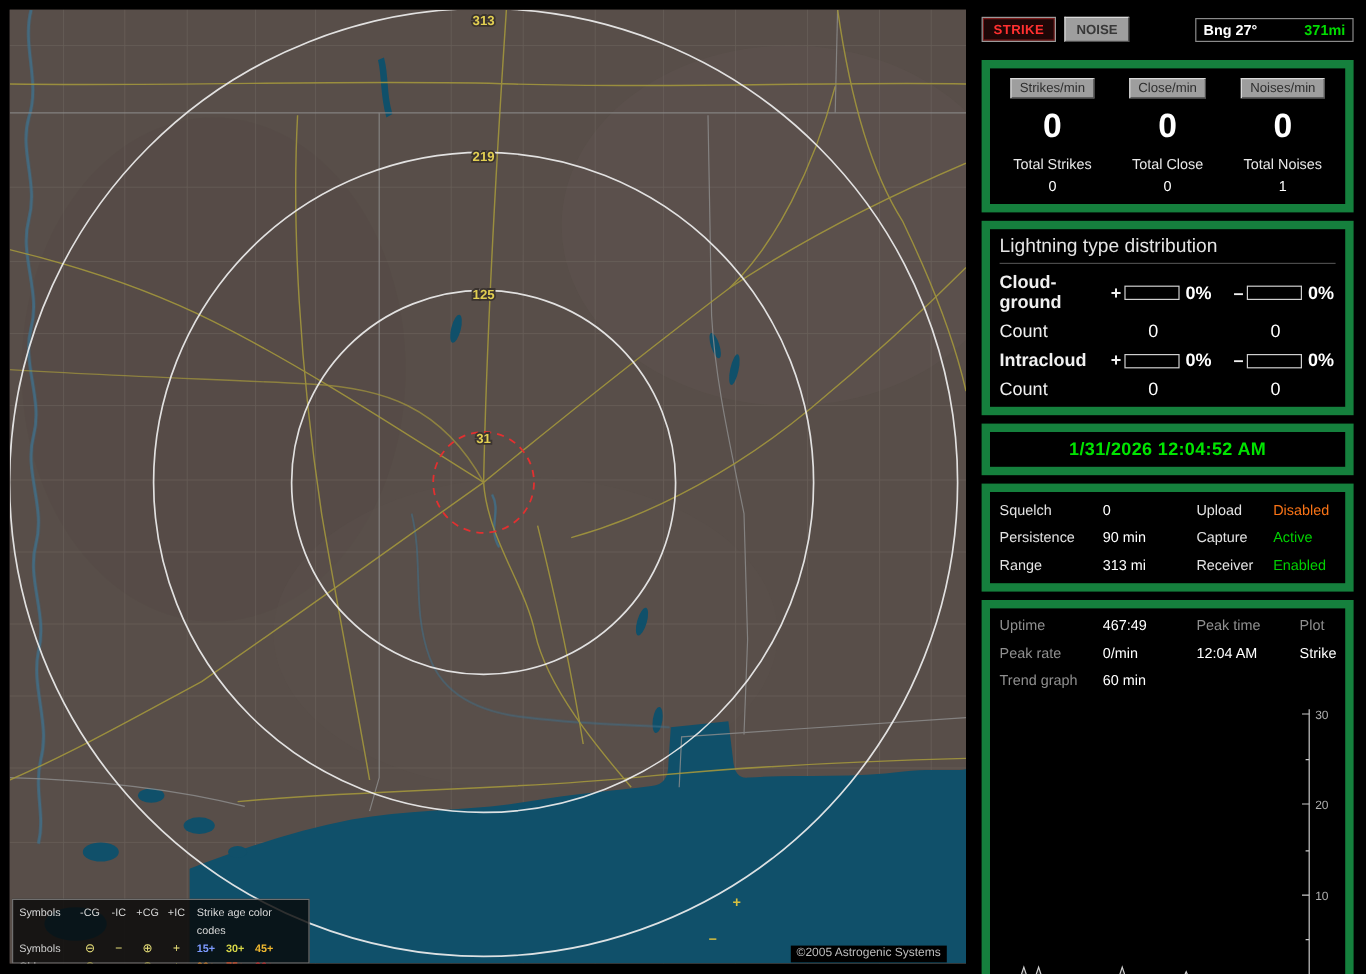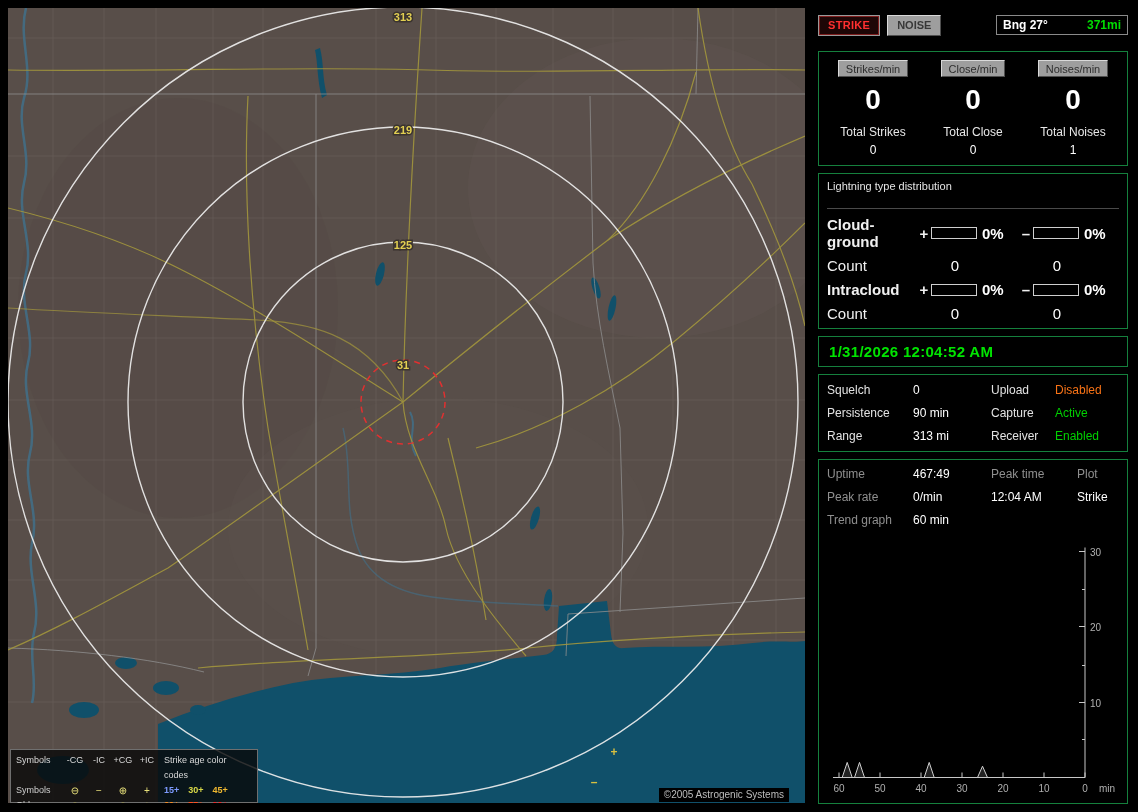--- a/index.html
+++ b/index.html
@@ -33,43 +33,43 @@
               box-shadow:inset 0 0 0 1px #7e1c1c;color:#ff3030;
               font:bold 11px "Liberation Sans",sans-serif;letter-spacing:.3px;cursor:pointer;}
   .btn-noise{height:21px;padding:0 9px;background:#9e9e9e;border:1px solid;
              border-color:#d9d9d9 #4f4f4f #4f4f4f #d9d9d9;color:#383838;
              font:bold 11px "Liberation Sans",sans-serif;cursor:pointer;}
   .bearing-box{margin-left:auto;width:132px;height:20px;border:1px solid #8a8a8a;background:#000;
                display:flex;align-items:center;justify-content:space-between;padding:0 6px;box-sizing:border-box;}
   .bng{color:#fff;font-weight:bold;}
   .dist-val{color:#00dd00;font-weight:bold;}
 
-  .section{border:1px solid #15803d;background:#000;margin:7px 2px 0 6px;
+  .section{border:7px solid #15803d;background:#000;margin:7px 2px 0 6px;
            padding:6px 8px;box-sizing:border-box;}
 
   .rates{margin-top:15px;padding:8px 4px 8px;display:flex;}
   .rate-col{flex:1;text-align:center;}
   .rate-btn{height:17px;padding:0 7px;background:#9e9e9e;border:1px solid;
             border-color:#d9d9d9 #4f4f4f #4f4f4f #d9d9d9;color:#2e2e2e;
             font:11px "Liberation Sans",sans-serif;cursor:pointer;}
   .rate-val{font-size:28px;font-weight:bold;color:#fff;height:42px;line-height:46px;}
   .total-label{font-size:12px;color:#e8e8e8;margin-top:6px;}
   .total-val{font-size:12px;color:#fff;margin-top:4px;}
 
-  .dist-title{font-size:11px;color:#e4e4e4;padding-bottom:16px;border-bottom:1px solid #4a4a4a;margin-bottom:7px;}
+  .dist-title{font-size:16px;color:#e4e4e4;padding-bottom:4px;border-bottom:1px solid #4a4a4a;margin-bottom:7px;}
   .dist-grid{display:grid;grid-template-columns:90px 14px 48px 40px 14px 48px 32px;
              align-items:center;row-gap:7px;font-size:15px;}
   .dist-label{font-weight:bold;color:#f0f0f0;}
   .dist-sign{font-weight:bold;text-align:center;color:#f0f0f0;}
   .meter{width:44px;height:10px;border:1px solid #cfcfcf;background:#000;}
   .pct{font-weight:bold;color:#fff;padding-left:3px;}
   .count-label{color:#f0f0f0;}
   .count-val{text-align:center;color:#fff;}
 
-  .clock{padding:6px 10px;}
+  .clock{padding:6px 10px;text-align:center;}
   .clock-text{color:#00e400;font-size:15px;font-weight:bold;letter-spacing:.3px;}
 
   .settings-grid{display:grid;grid-template-columns:86px 78px 64px 1fr;row-gap:5px;line-height:18px;}
   .set-label{color:#e2e2e2;}
   .set-value{color:#fff;}
 
   .status{flex:1;display:flex;flex-direction:column;padding:7px 8px 2px;}
   .status-grid{display:grid;grid-template-columns:86px 78px 86px 1fr;row-gap:8px;line-height:15px;}
   .stat-label{color:#8f8f8f;}
   .stat-value{color:#fff;}

